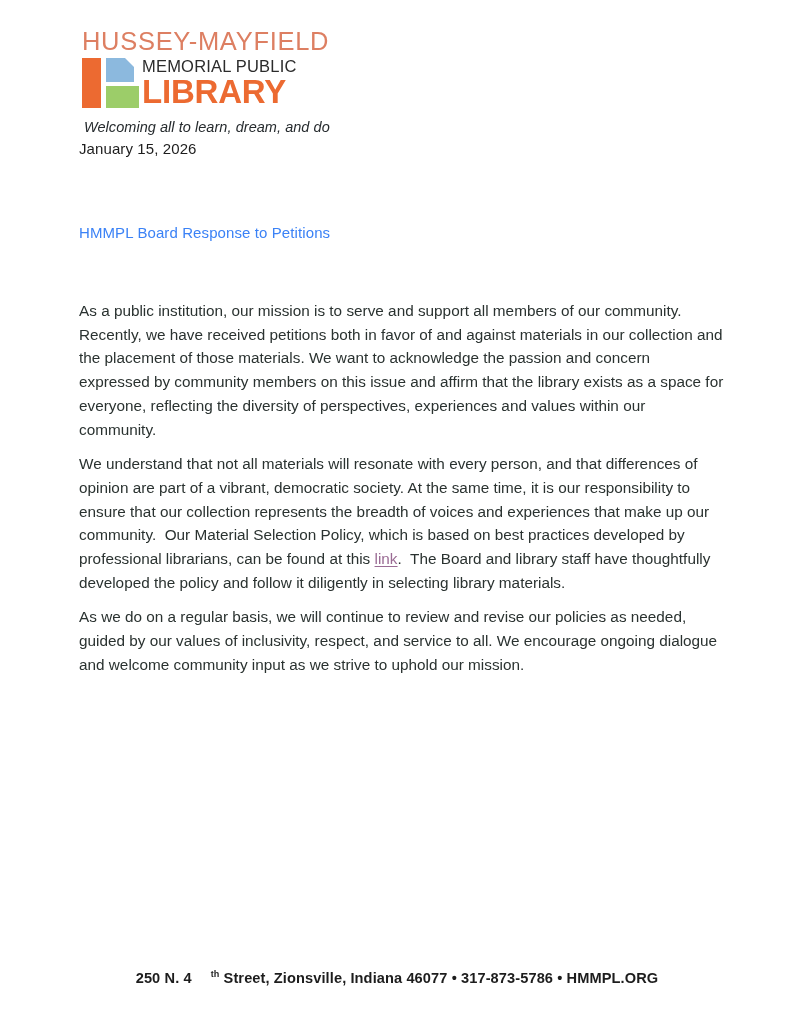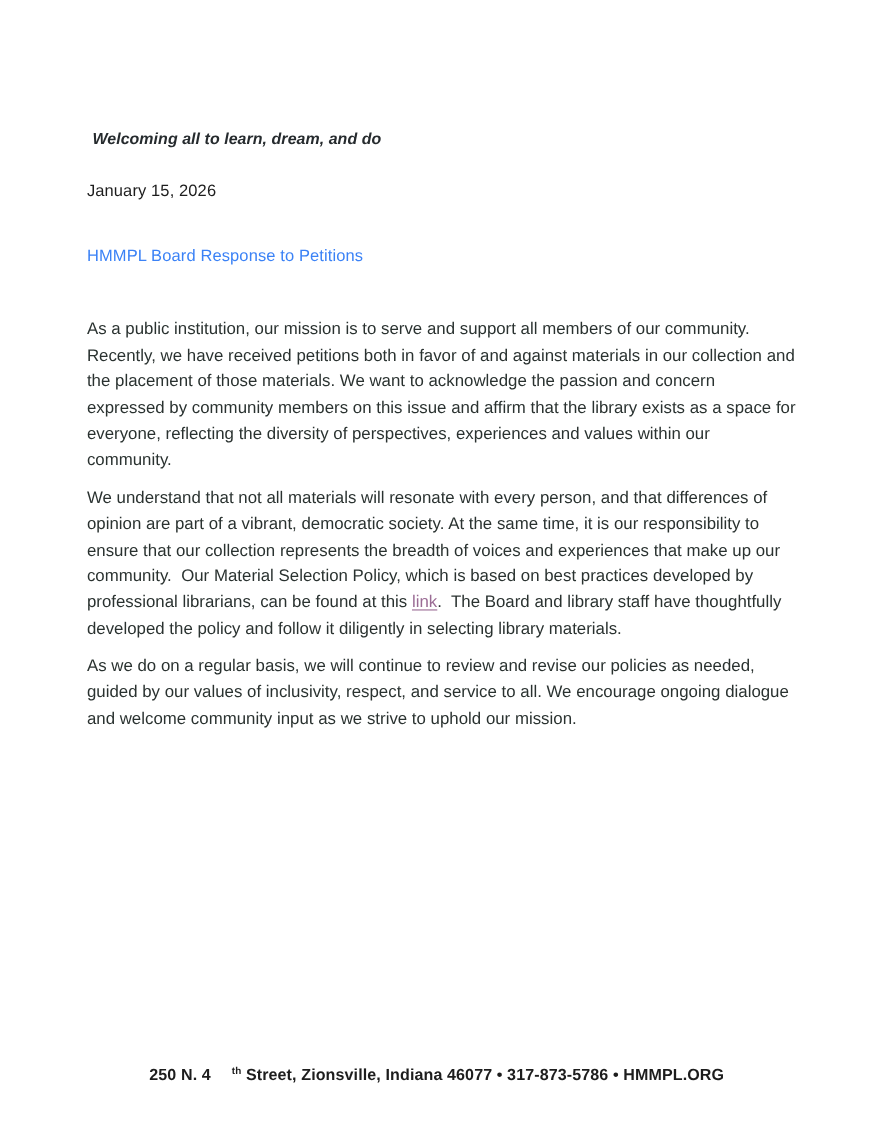--- a/index.html
+++ b/index.html
@@ -101,47 +101,47 @@
     font-weight: 700;
     white-space: nowrap;
     margin-top: 1px;
   }
   .tagline {
     position: absolute;
     left: 84px;
     top: 119px;
     font-size: 14.5px;
     font-style: italic;
-    font-weight: 700;
+    font-weight: 400;
     color: #262b2e;
     letter-spacing: 0.05px;
     white-space: nowrap;
   }
 
   
   .doc-date {
     position: absolute;
     left: 79px;
-    top: 165px;
+    top: 140px;
     font-size: 15px;
     color: #1d1d1d;
     letter-spacing: 0.1px;
   }
   .doc-subject {
     position: absolute;
     left: 79px;
     top: 224px;
     font-size: 15px;
     color: #3b82f6;
     letter-spacing: 0.1px;
   }
   .body-copy {
     position: absolute;
     left: 79px;
-    top: 288px;
+    top: 299px;
     width: 645px;
   }
   .para {
     font-size: 15.3px;
     line-height: 23.7px;
     color: #2a3230;
     margin: 0 0 11px 0;
     letter-spacing: 0.01px;
     text-align: left;
     white-space: pre-wrap;
@@ -171,20 +171,37 @@
     vertical-align: super;
     line-height: 0;
     margin-left: 19px;
   }
 </style>
 </head>
 <body>
 
 <div class="page">
 
+  <div class="letterhead">
+    <div class="wordmark-top">HUSSEY-MAYFIELD</div>
+
+    <div class="logo-row">
+      <div class="logo-mark">
+        <div class="mark-orange"></div>
+        <div class="mark-blue">
+          <div class="mark-blue-fold"></div>
+        </div>
+        <div class="mark-green"></div>
+      </div>
+      <div class="wordmark-right">
+        <div class="wordmark-memorial">MEMORIAL PUBLIC</div>
+        <div class="wordmark-library">LIBRARY</div>
+      </div>
+    </div>
+  </div>
 
   <div class="tagline">Welcoming all to learn, dream, and do</div>
 
   <div class="doc-date">January 15, 2026</div>
 
   <div class="doc-subject">HMMPL Board Response to Petitions</div>
 
   <div class="body-copy">
     <p class="para">As a public institution, our mission is to serve and support all members of our community. Recently, we have received petitions both in favor of and against materials in our collection and the placement of those materials. We want to acknowledge the passion and concern expressed by community members on this issue and affirm that the library exists as a space for everyone, reflecting the diversity of perspectives, experiences and values within our community.</p>
 

